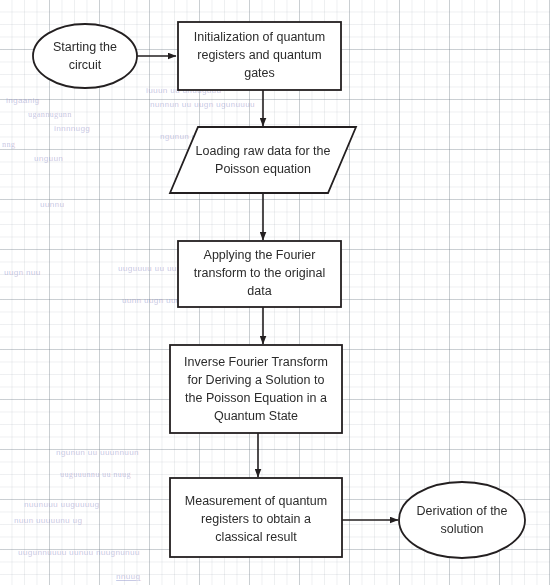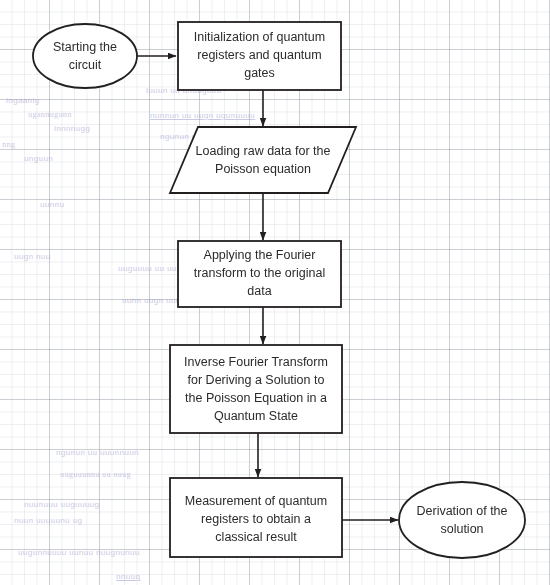--- a/index.html
+++ b/index.html
@@ -67,35 +67,35 @@
 </head>
 <body>
 
 <div id="canvas">
 
   <div class="watermark-layer">
       <span class="wm" style="left: 6px; top: 96px;">ingaanig</span>
       <span class="wm" style="left: 28px; top: 110px; font-family: Liberation Serif, serif;">ugannugunn</span>
       <span class="wm" style="left: 36px; top: 124px; padding-left: 18px;">innnnugg</span>
       <span class="wm" style="left: 2px; top: 140px; font-family: Liberation Serif, serif;">nng</span>
-      <span class="wm" style="left: 24px; top: 154px;">unguun</span>
+      <span class="wm" style="left: 34px; top: 154px;">unguun</span>
       <span class="wm" style="left: 160px; top: 132px;">ngunun ugu</span>
       <span class="wm" style="left: 146px; top: 86px;">iuuun uu unuuguuu</span>
-      <span class="wm" style="left: 150px; top: 111px; text-decoration: underline;">nunnun uu uugn ugunuuuu</span>
+      <span class="wm" style="left: 150px; top: 100px;">nunnun uu uugn ugunuuuu</span>
       <span class="wm" style="left: 118px; top: 264px;">uuguuuu uu uunguu</span>
       <span class="wm" style="left: 122px; top: 296px;">uunn uugn uuuuun</span>
       <span class="wm" style="left: 56px; top: 448px;">ngunun uu uuunnuun</span>
       <span class="wm" style="left: 60px; top: 470px; font-family: Liberation Serif, serif;">uuguuunnu uu nuug</span>
       <span class="wm" style="left: 24px; top: 500px;">nuunuuu uuguuuug</span>
       <span class="wm" style="left: 14px; top: 516px;">nuun uuuuunu ug</span>
       <span class="wm" style="left: 18px; top: 548px;">uugunnuuuu uunuu nuugnunuu</span>
       <span class="wm" style="left: 116px; top: 572px; text-decoration: underline;">nnuug</span>
       <span class="wm" style="left: 196px; top: 548px;">uunuuguu unnnuu uugnu</span>
       <span class="wm" style="left: 40px; top: 200px;">uunnu</span>
-      <span class="wm" style="left: 4px; top: 252px; margin-left: 10px;">uugn nuu</span>
+      <span class="wm" style="left: 4px; top: 268px;">uugn nuu</span>
     </div>
 
   <svg class="flow" viewBox="0 0 550 585">
     <defs>
       <marker id="arrowhead" markerWidth="9" markerHeight="7" refX="8.5" refY="3.5" orient="auto" markerUnits="userSpaceOnUse">
         <polygon points="0 0, 9 3.5, 0 7" fill="#231f20"></polygon>
       </marker>
     </defs>
 
     <g>

